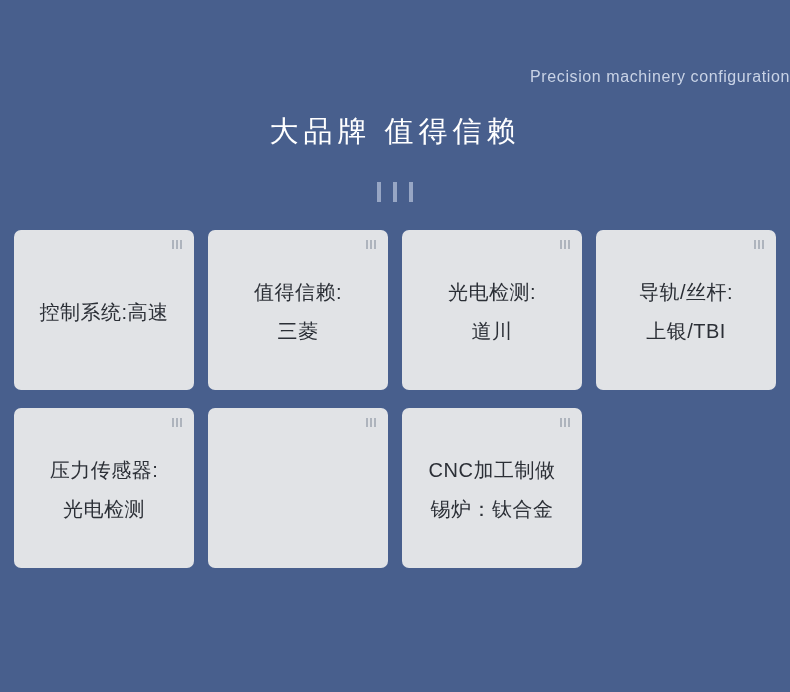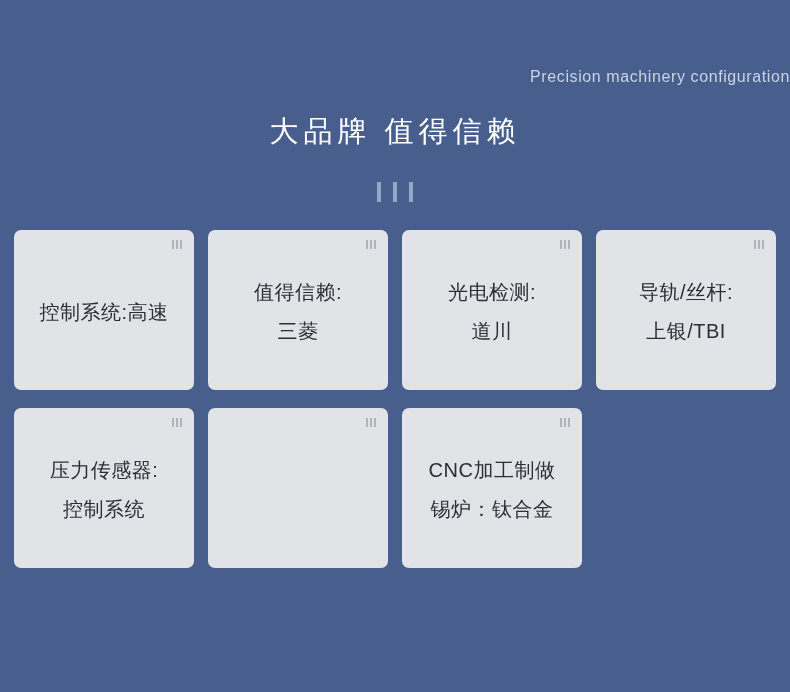--- a/index.html
+++ b/index.html
@@ -162,21 +162,21 @@
       <div class="card-line">上银/TBI</div>
     </div>
 
     <div class="card">
       <div class="card-mark">
           <i></i>
           <i></i>
           <i></i>
         </div>
       <div class="card-line">压力传感器:</div>
-      <div class="card-line">控制系统</div>
+      <div class="card-line">光电检测</div>
     </div>
 
     <div class="card">
       <div class="card-mark">
           <i></i>
           <i></i>
           <i></i>
         </div>
     </div>
 

